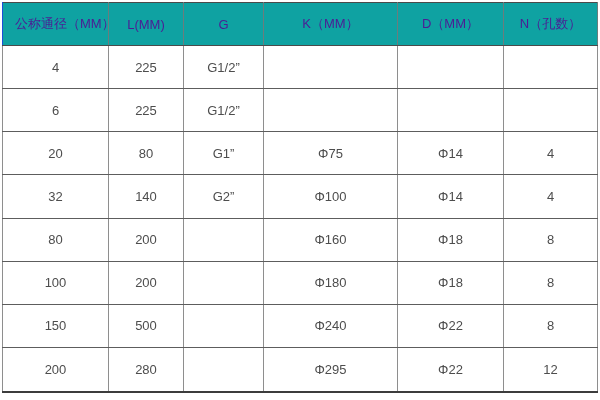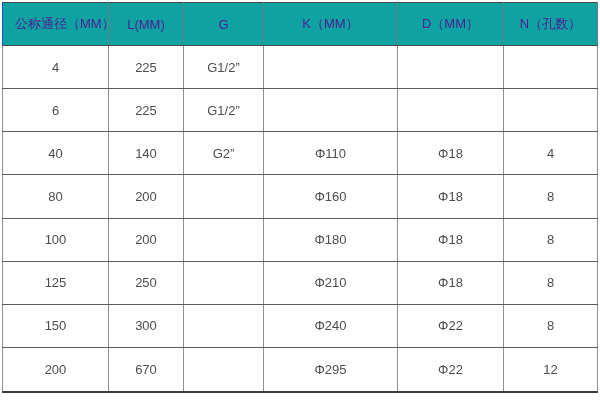--- a/index.html
+++ b/index.html
@@ -91,62 +91,62 @@
         </tr>
         <tr>
           <td>6</td>
           <td>225</td>
           <td>G1/2”</td>
           <td></td>
           <td></td>
           <td></td>
         </tr>
         <tr>
-          <td>40</td>
+          <td>20</td>
+          <td>80</td>
+          <td>G1”</td>
+          <td>Φ75</td>
+          <td>Φ14</td>
+          <td>4</td>
+        </tr>
+        <tr>
+          <td>32</td>
           <td>140</td>
           <td>G2”</td>
-          <td>Φ110</td>
-          <td>Φ18</td>
+          <td>Φ100</td>
+          <td>Φ14</td>
           <td>4</td>
         </tr>
         <tr>
           <td>80</td>
           <td>200</td>
           <td></td>
           <td>Φ160</td>
           <td>Φ18</td>
           <td>8</td>
         </tr>
         <tr>
           <td>100</td>
           <td>200</td>
           <td></td>
           <td>Φ180</td>
           <td>Φ18</td>
           <td>8</td>
         </tr>
         <tr>
-          <td>125</td>
-          <td>250</td>
-          <td></td>
-          <td>Φ210</td>
-          <td>Φ18</td>
-          <td>8</td>
-        </tr>
-        <tr>
           <td>150</td>
-          <td>300</td>
+          <td>500</td>
           <td></td>
           <td>Φ240</td>
           <td>Φ22</td>
           <td>8</td>
         </tr>
         <tr>
           <td>200</td>
-          <td>670</td>
+          <td>280</td>
           <td></td>
           <td>Φ295</td>
           <td>Φ22</td>
           <td>12</td>
         </tr>
       </tbody>
   </table>
 </div>
 
 </body></html>

